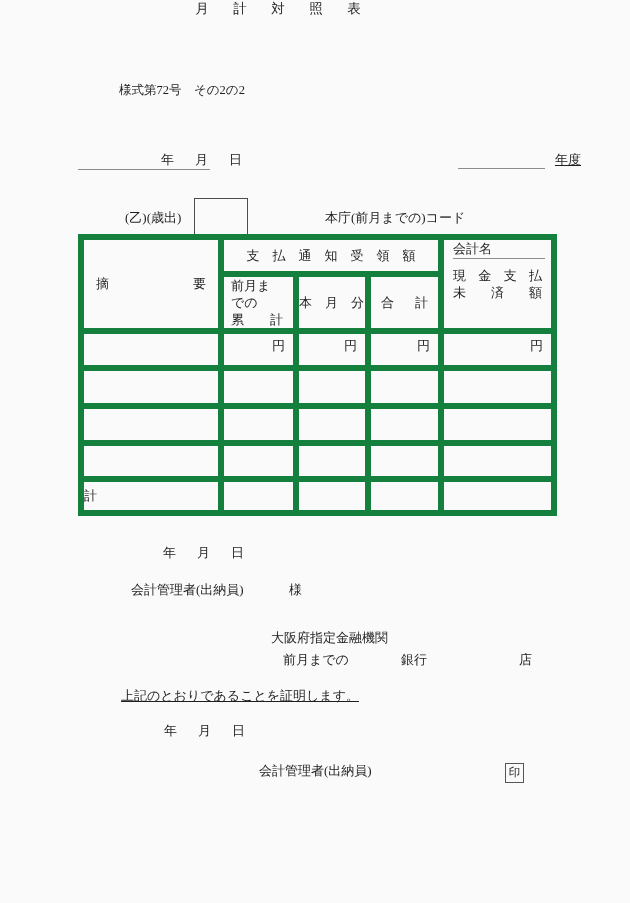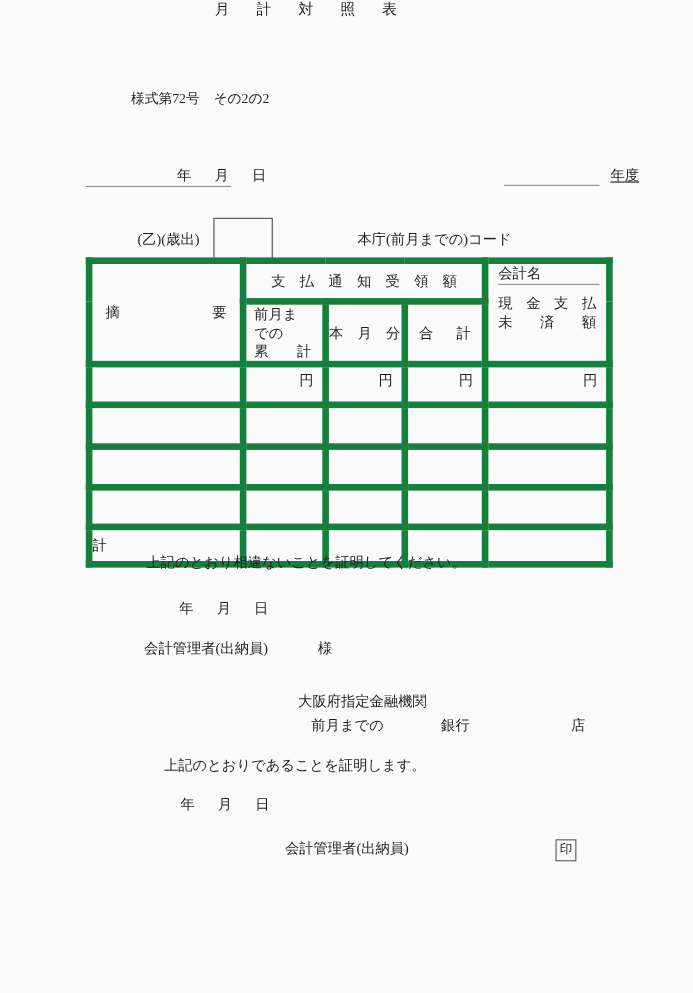--- a/index.html
+++ b/index.html
@@ -148,30 +148,29 @@
       <tr class="r34">
         <td class="center">計</td>
         <td></td>
           <td></td>
         <td></td>
           <td></td>
       </tr>
     </tbody>
   </table>
 
-  <div class="abs" style="left:92px; top:503px;">上記のとおり相違ないことを証明してください。</div>
   <div class="abs ls4" style="left:122px; top:545px;">年　月　日</div>
   <div class="abs" style="left:90px; top:582px;">会計管理者(出納員)</div>
   <div class="abs" style="left:248px; top:582px;">様</div>
 
   <div class="abs" style="left:230px; top:631px;font-family:Liberation Mono, monospace;">大阪府指定金融機関</div>
   <div class="abs" style="left:242px; top:652px;">前月までの</div>
   <div class="abs" style="left:360px; top:652px;">銀行</div>
   <div class="abs" style="left:478px; top:652px;">店</div>
 
-  <div class="abs" style="left:108px; top:688px;">上記のとおりであることを証明します。</div>
+  <div class="abs" style="left:80px; top:688px;text-decoration:underline;">上記のとおりであることを証明します。</div>
   <div class="abs ls4" style="left:123px; top:723px;">年　月　日</div>
   <div class="abs" style="left:218px; top:763px;">会計管理者(出納員)</div>
   <div class="seal-box">
     <span>印</span>
   </div>
 
 </div>
 
 </body></html>

